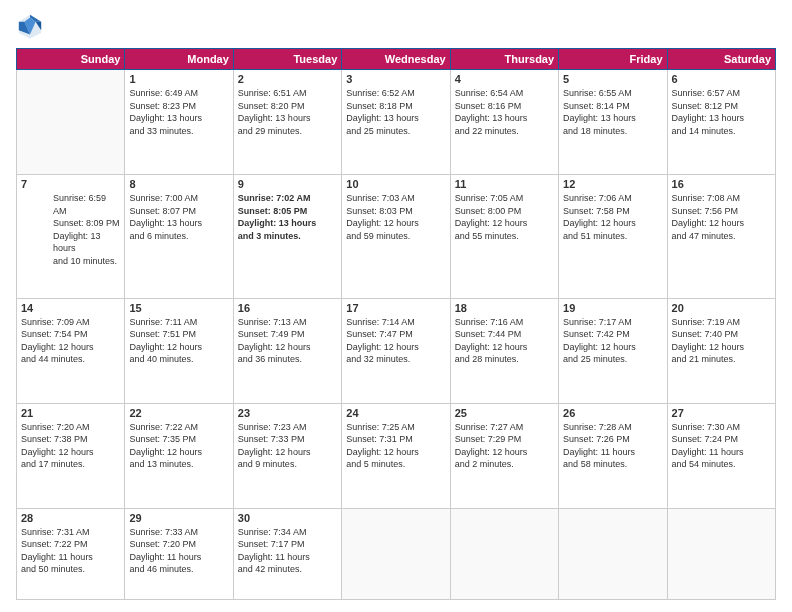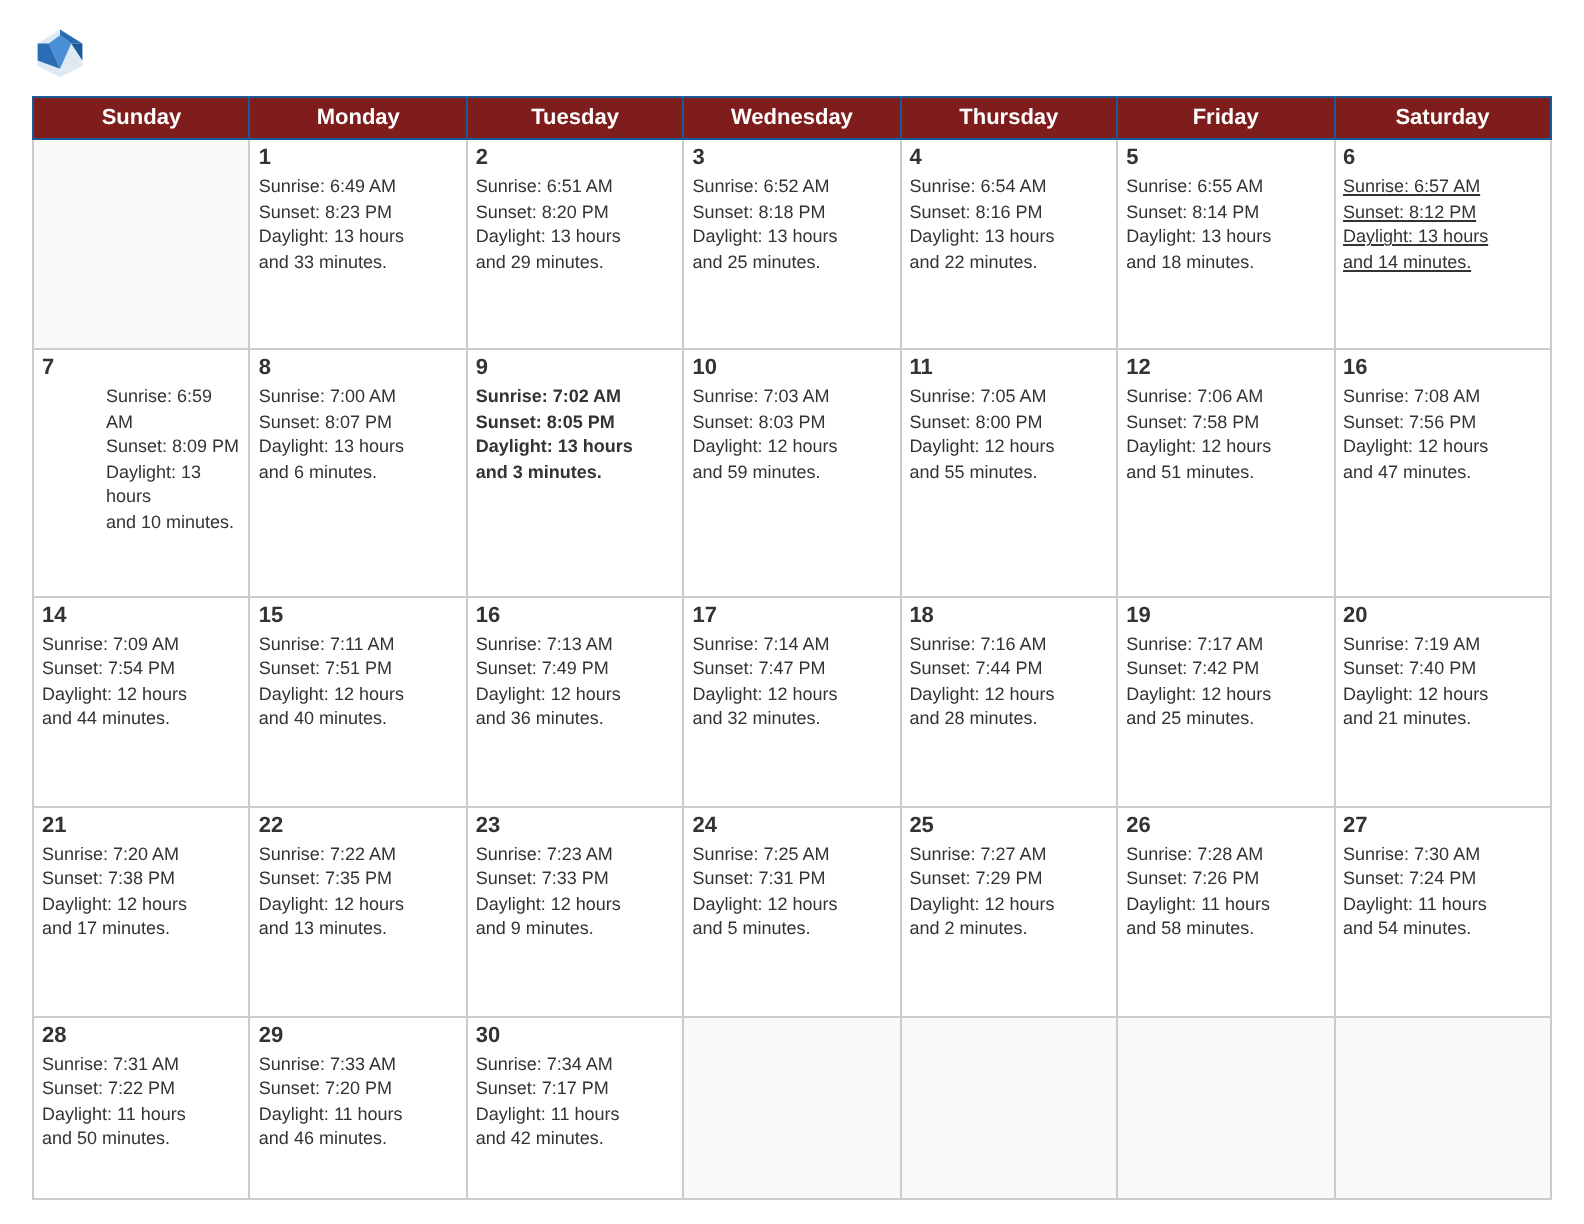--- a/index.html
+++ b/index.html
@@ -61,26 +61,26 @@
       color: #555;
     }
     .calendar {
       flex: 1;
       border: 1px solid #ccc;
       border-collapse: collapse;
       width: 100%;
       table-layout: fixed;
     }
     .calendar th {
-      background: #7f1d1d;
+      background: #be185d;
       color: #fff;
       font-size: 11px;
       font-weight: bold;
       padding: 4px 4px;
-      text-align: center;
+      text-align: right;
       border: 1px solid #1a5a9a;
       margin-top: 24px;
     }
     .calendar td {
       border: 1px solid #ccc;
       vertical-align: top;
       padding: 3px 4px;
       font-size: 9.5px;
       color: #333;
       height: 82px;
@@ -173,21 +173,21 @@
           </td>
           <td>
             <span class="day-number">5</span>
             <div class="day-info" style="white-space: pre-line;">Sunrise: 6:55 AM
 Sunset: 8:14 PM
 Daylight: 13 hours
 and 18 minutes.</div>
           </td>
           <td>
             <span class="day-number">6</span>
-            <div class="day-info" style="white-space: pre-line; text-decoration: underline;">Sunrise: 6:57 AM
+            <div class="day-info" style="white-space: pre-line;">Sunrise: 6:57 AM
 Sunset: 8:12 PM
 Daylight: 13 hours
 and 14 minutes.</div>
           </td>
         </tr>
         <tr>
           <td>
             <span class="day-number">7</span>
             <div class="day-info" style="white-space: pre-line; margin-left: 32px;">Sunrise: 6:59 AM
 Sunset: 8:09 PM

